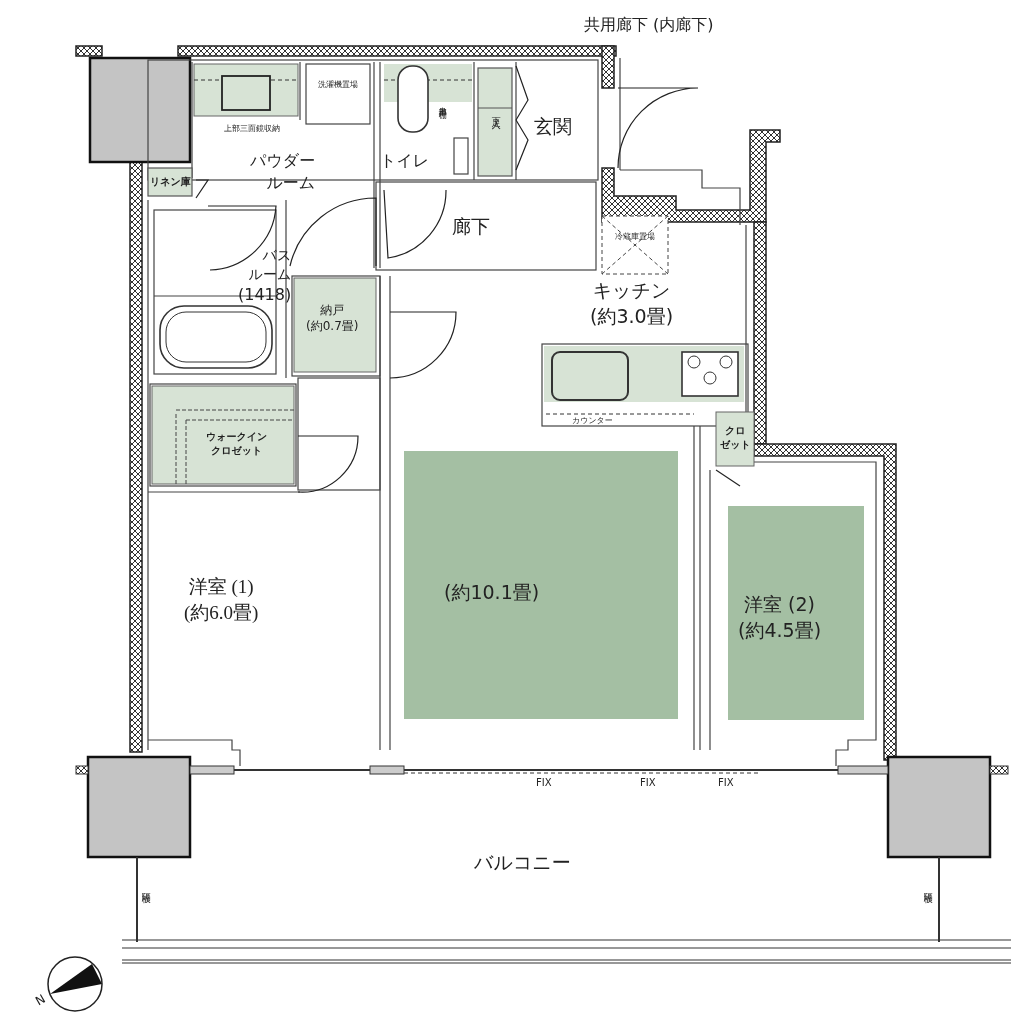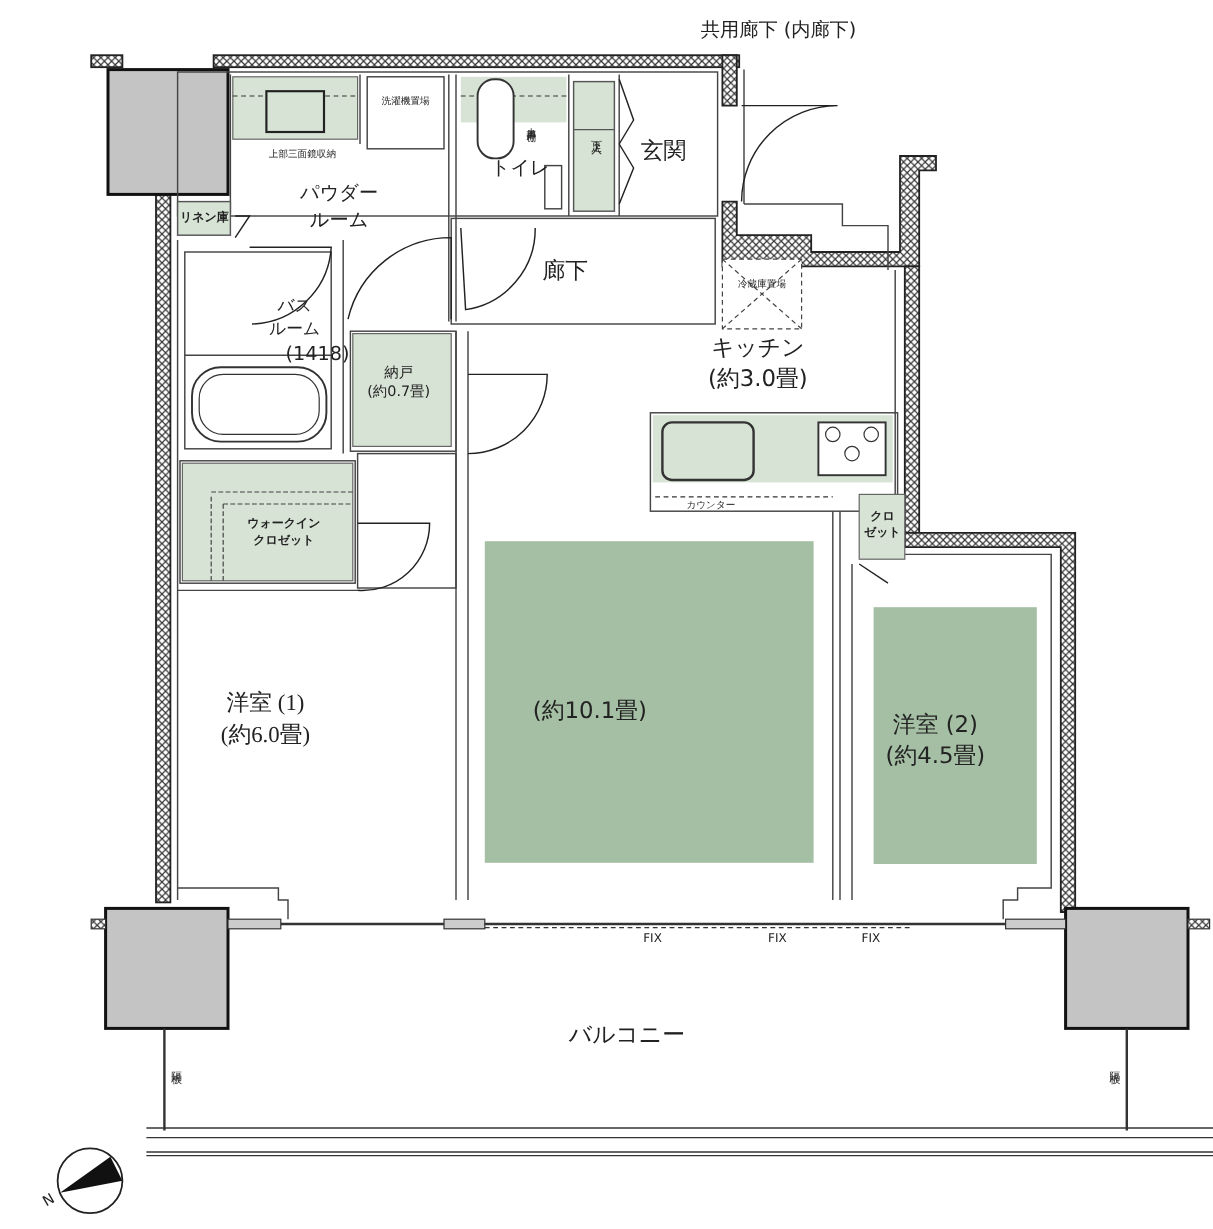--- a/index.html
+++ b/index.html
@@ -1,21 +1,21 @@
 <!DOCTYPE html>
 <html><head>
 <meta charset="utf-8">
 <style>
   html, body { margin:0; padding:0; background:#ffffff; }
   body { width:1011px; height:1024px; position:relative; overflow:hidden;
          font-family: "DejaVu Sans", "Liberation Sans", sans-serif; color:#222; }
   svg.plan { position:absolute; left:0; top:0; }
   .lbl { position:absolute; white-space:nowrap; color:#222; text-align:center; line-height:1.35; }
   .lbl-lg { font-size:19px; }
-  .lbl-md { font-size:16px; }
+  .lbl-md { font-size:16px;text-align:right; }
   .lbl-sm { font-size:10px; }
   .lbl-xs { font-size:8px; }
   .vert { writing-mode: vertical-rl; font-size:9px; letter-spacing:1px; }
 </style>
 </head>
 <body>
 
 <svg class="plan" width="1011" height="1024" viewBox="0 0 1011 1024">
   <defs>
     <pattern id="hatch" width="6" height="6" patternUnits="userSpaceOnUse">
@@ -136,21 +136,21 @@
   <g>
     <circle cx="75" cy="984" r="27" fill="#fff" stroke="#222" stroke-width="1.5"></circle>
     <path d="M50,994 L92,964 L102,984 Z" fill="#111"></path>
   </g>
 </svg>
 
 <div class="lbl lbl-md" style="left:584px;top:14px;">共用廊下 (内廊下)</div>
 
 <div class="lbl lbl-lg" style="left:534px;top:114px;">玄関</div>
 <div class="lbl vert" style="left:490px;top:110px;">下足入</div>
-<div class="lbl lbl-md" style="left:380px;top:129px;padding-left:29px;">トイレ</div>
+<div class="lbl lbl-md" style="left:380px;top:150px;">トイレ</div>
 <div class="lbl vert" style="left:436px;top:100px;font-size:8px;">上部吊戸棚</div>
 <div class="lbl lbl-xs" style="left:316px;top:80px;width:44px;white-space:normal;">洗濯機置場</div>
 <div class="lbl lbl-xs" style="left:224px;top:124px;">上部三面鏡収納</div>
 <div class="lbl lbl-md" style="left:250px;top:150px;">
   <div>パウダー</div>
   <div>ルーム</div>
 </div>
 <div class="lbl lbl-sm" style="left:150px;top:175px;font-weight:bold;">リネン庫</div>
 <div class="lbl lbl-md" style="left:200px;top:246px;">
   <div style="font-size:14px;">バス</div>

